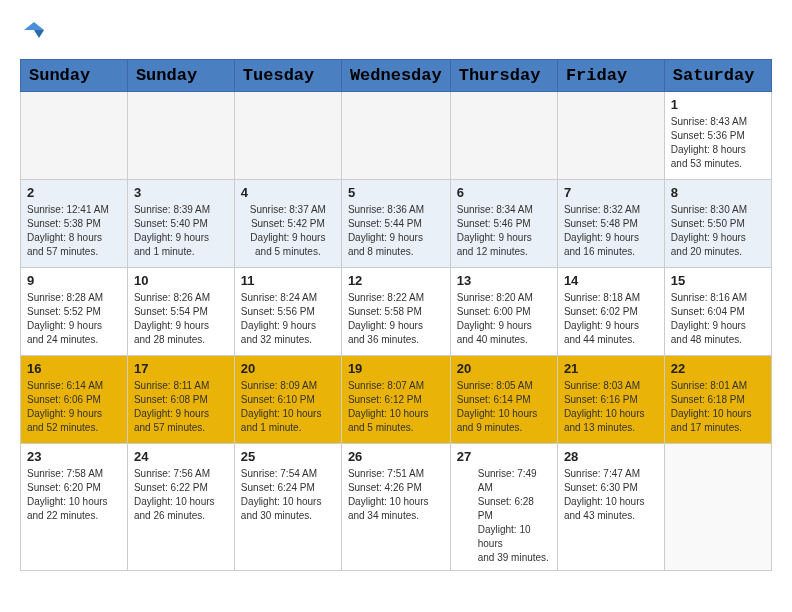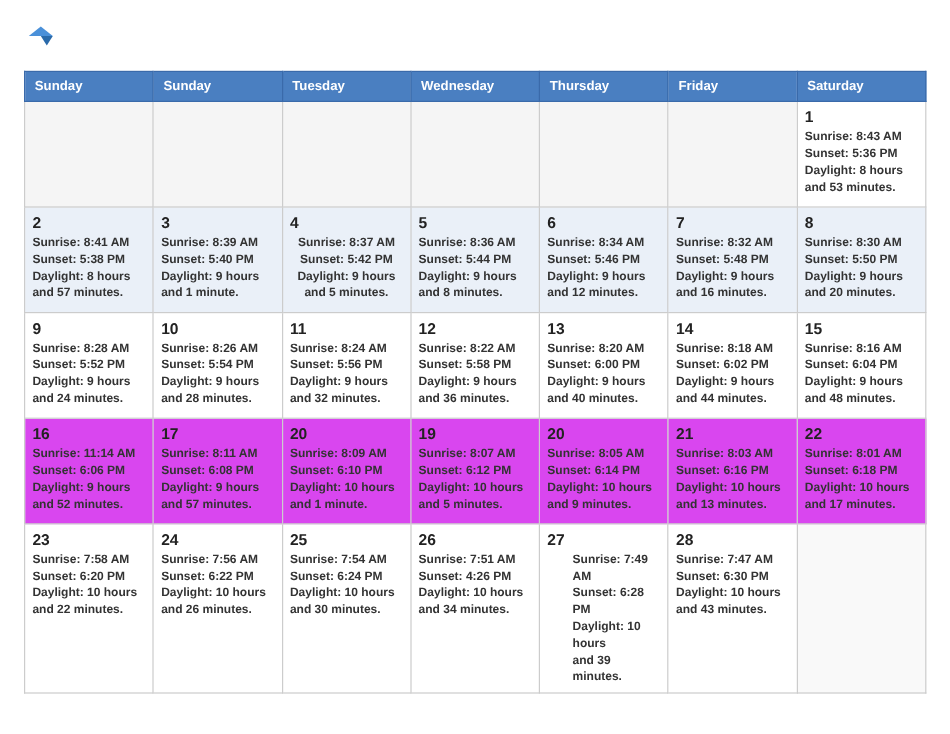--- a/index.html
+++ b/index.html
@@ -47,26 +47,27 @@
       font-size: 16px;
       color: #555;
     }
     .calendar {
       width: 100%;
       border-collapse: collapse;
       border: 1px solid #ccc;
     }
     .calendar th {
       background-color: #4a7fc1;
-      color: #ffffff;
+      color: #000000;
       padding: 6px 8px;
       text-align: left;
-      font-size: 11px;
+      font-size: 17px;
       font-weight: bold;
       border: 1px solid #3a6aaa;
+      font-family: Liberation Mono, monospace;
     }
     .calendar td {
       width: calc(100% / 7);
       vertical-align: top;
       padding: 5px 6px;
       border: 1px solid #ccc;
       font-size: 10.5px;
       color: #333;
       background: #fff;
       height: 88px;
@@ -78,29 +79,28 @@
       font-size: 13px;
       font-weight: bold;
       color: #222;
       display: block;
       margin-bottom: 3px;
     }
     .day-info {
       font-size: 10px;
       color: #333;
       line-height: 1.4;
-      font-weight: bold;
     }
     .calendar tr:nth-child(odd) td:not(.empty) {
       background: #fff;
     }
     .week-row-1 td { background: #fff; }
     .week-row-2 td { background: #eaf0f8; }
     .week-row-3 td { background: #fff; }
-    .week-row-4 td { background: #d946ef; }
+    .week-row-4 td { background: #eab308; }
     .week-row-5 td { background: #fff; }
     .week-row-1 td.empty { background: #f5f5f5; }
   </style>
 </head>
 <body>
 
 <div class="header">
   <div class="logo">
     <div>
       <span class="logo-text-general"></span><svg class="logo-icon" viewBox="0 0 24 24">
@@ -140,21 +140,21 @@
           <span class="day-number">1</span>
           <div class="day-info" style="white-space: pre-line;">Sunrise: 8:43 AM
 Sunset: 5:36 PM
 Daylight: 8 hours
 and 53 minutes.</div>
         </td>
       </tr>
       <tr class="week-row-2">
         <td>
           <span class="day-number">2</span>
-          <div class="day-info" style="white-space: pre-line;">Sunrise: 8:41 AM
+          <div class="day-info" style="white-space: pre-line;">Sunrise: 12:41 AM
 Sunset: 5:38 PM
 Daylight: 8 hours
 and 57 minutes.</div>
         </td>
         <td>
           <span class="day-number">3</span>
           <div class="day-info" style="white-space: pre-line;">Sunrise: 8:39 AM
 Sunset: 5:40 PM
 Daylight: 9 hours
 and 1 minute.</div>
@@ -242,21 +242,21 @@
           <span class="day-number">15</span>
           <div class="day-info" style="white-space: pre-line;">Sunrise: 8:16 AM
 Sunset: 6:04 PM
 Daylight: 9 hours
 and 48 minutes.</div>
         </td>
       </tr>
       <tr class="week-row-4">
         <td>
           <span class="day-number">16</span>
-          <div class="day-info" style="white-space: pre-line;">Sunrise: 11:14 AM
+          <div class="day-info" style="white-space: pre-line;">Sunrise: 6:14 AM
 Sunset: 6:06 PM
 Daylight: 9 hours
 and 52 minutes.</div>
         </td>
         <td>
           <span class="day-number">17</span>
           <div class="day-info" style="white-space: pre-line;">Sunrise: 8:11 AM
 Sunset: 6:08 PM
 Daylight: 9 hours
 and 57 minutes.</div>

